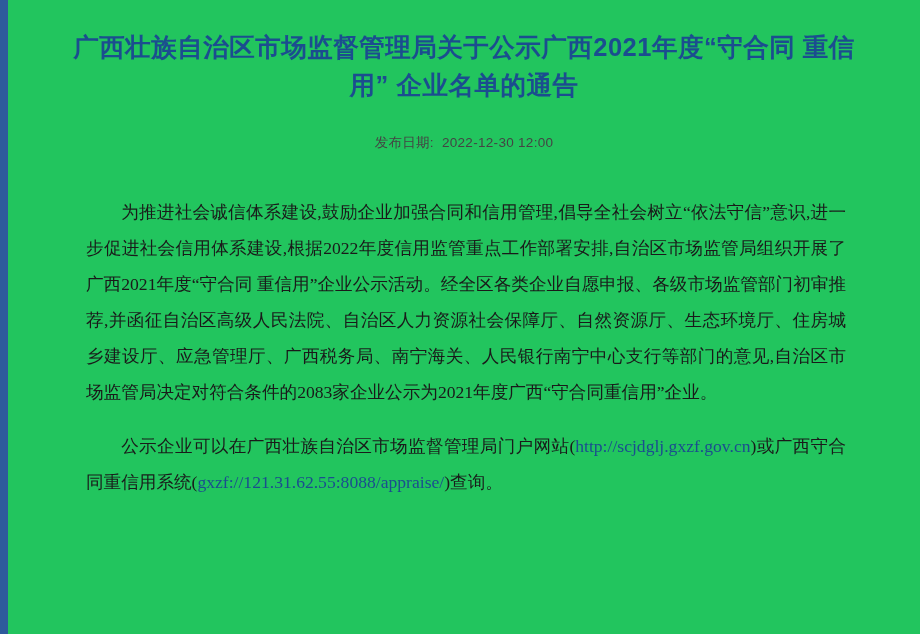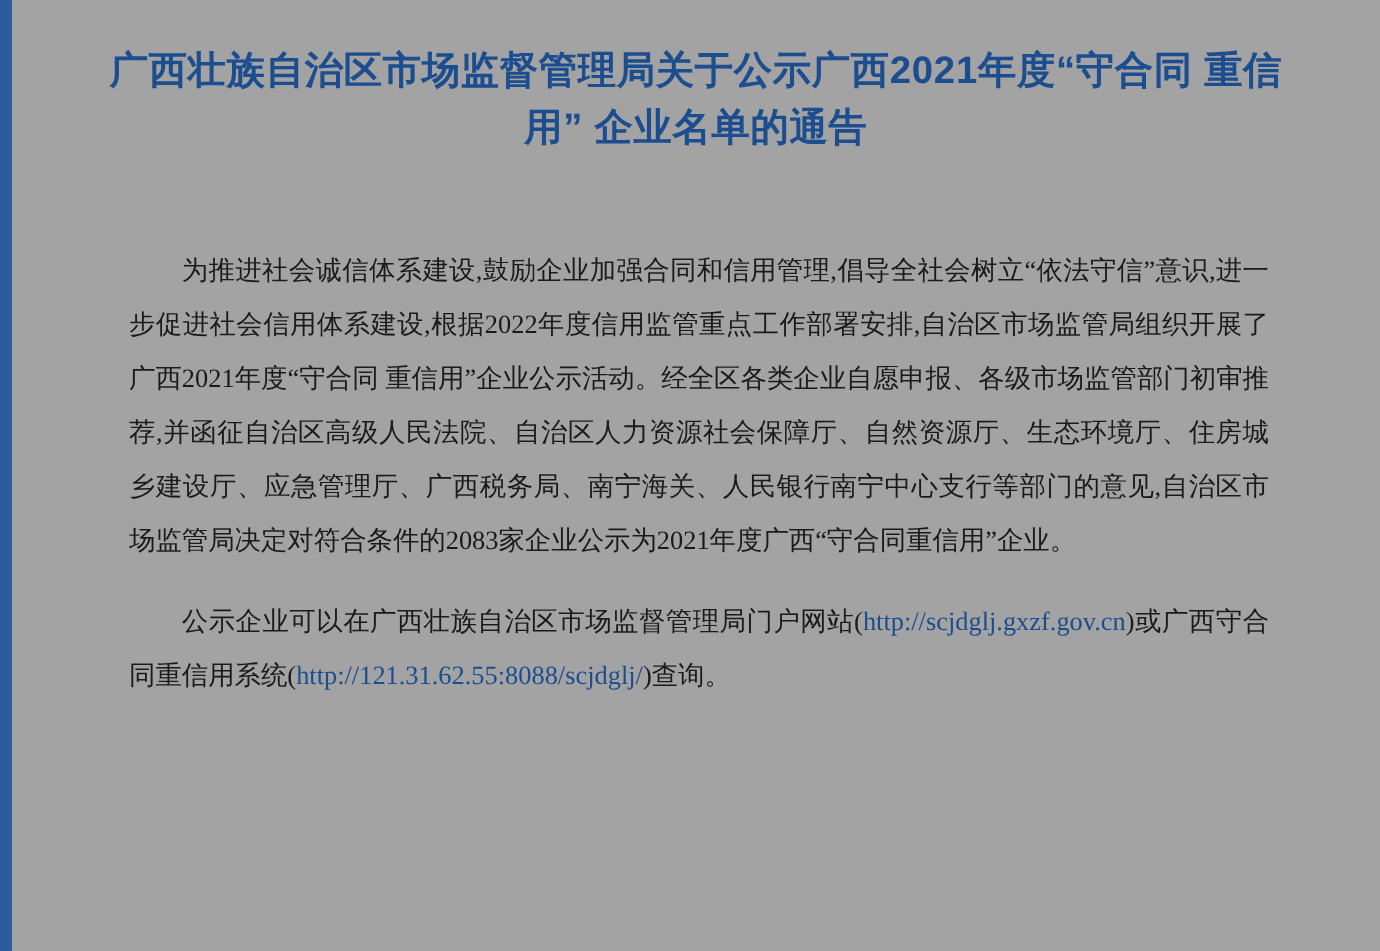--- a/index.html
+++ b/index.html
@@ -11,21 +11,21 @@
     height: 634px;
     background: #ffffff;
     font-family: "Liberation Serif", "DejaVu Serif", serif;
     overflow: hidden;
   }
   .page {
     position: relative;
     width: 920px;
     height: 634px;
     box-sizing: border-box;
-    background: #a3a3a3;
+    background: #22c55e;
   }
   .left-rule {
     position: absolute;
     left: 0;
     top: 0;
     width: 8px;
     height: 634px;
     background: #2e5b9c;
   }
   .content {
@@ -56,21 +56,21 @@
     letter-spacing: 0.3px;
   }
   .meta-row .meta-label {
     display: inline;
   }
   .meta-row .meta-value {
     display: inline;
     margin-left: 8px;
   }
   .body-text {
-    margin-top: 58px;
+    margin-top: 42px;
     padding: 0 28px 0 32px;
   }
   .para {
     font-family: "Liberation Serif", "DejaVu Serif", serif;
     font-size: 17.6px;
     line-height: 36px;
     color: #1a1a1a;
     text-align: justify;
     text-justify: inter-ideograph;
     text-indent: 2em;
@@ -91,23 +91,26 @@
 <body>
 
 <div class="page">
 
   <div class="left-rule"></div>
 
   <div class="content">
 
     <h1 class="doc-title">广西壮族自治区市场监督管理局关于公示广西2021年度“守合同 重信用” 企业名单的通告</h1>
 
+    <div class="meta-row">
+      <span class="meta-label">发布日期:</span><span class="meta-value">2022-12-30 12:00</span>
+    </div>
 
     <div class="body-text">
 
       <p class="para">为推进社会诚信体系建设,鼓励企业加强合同和信用管理,倡导全社会树立“依法守信”意识,进一步促进社会信用体系建设,根据2022年度信用监管重点工作部署安排,自治区市场监管局组织开展了广西2021年度“守合同 重信用”企业公示活动。经全区各类企业自愿申报、各级市场监管部门初审推荐,并函征自治区高级人民法院、自治区人力资源社会保障厅、自然资源厅、生态环境厅、住房城乡建设厅、应急管理厅、广西税务局、南宁海关、人民银行南宁中心支行等部门的意见,自治区市场监管局决定对符合条件的2083家企业公示为2021年度广西“守合同重信用”企业。</p>
 
 
-      <p class="para"><span>公示企业可以在广西壮族自治区市场监督管理局门户网站(</span><span class="link mono">http://scjdglj.gxzf.gov.cn</span><span>)或广西守合同重信用系统(</span><span class="link mono">http://121.31.62.55:8088/scjdglj/</span><span>)查询。</span></p>
+      <p class="para"><span>公示企业可以在广西壮族自治区市场监督管理局门户网站(</span><span class="link mono">http://scjdglj.gxzf.gov.cn</span><span>)或广西守合同重信用系统(</span><span class="link mono">gxzf://121.31.62.55:8088/appraise/</span><span>)查询。</span></p>
 
     </div>
   </div>
 </div>
 
 </body></html>

